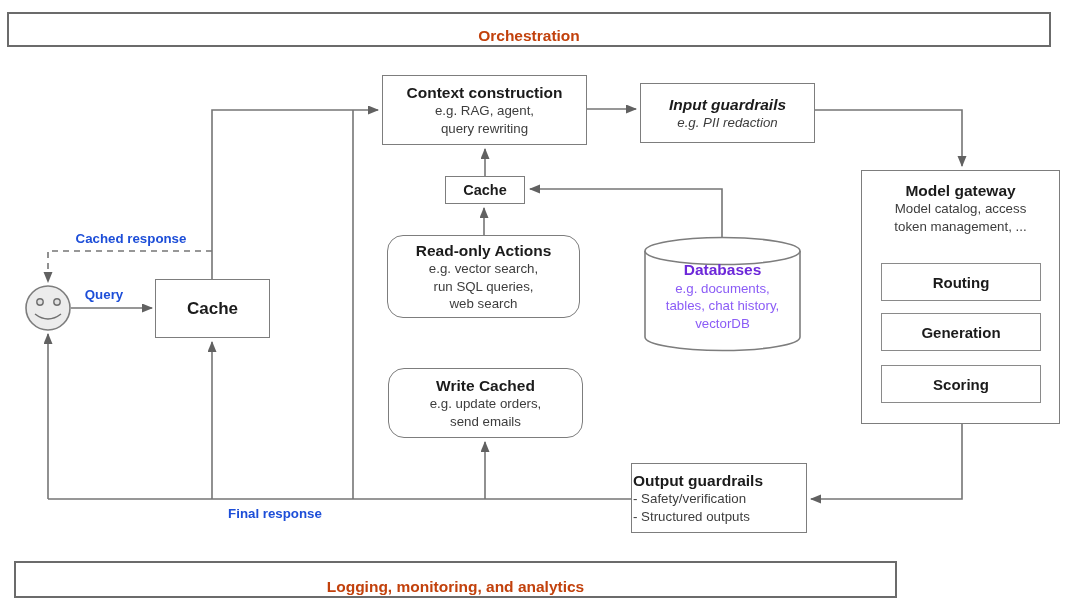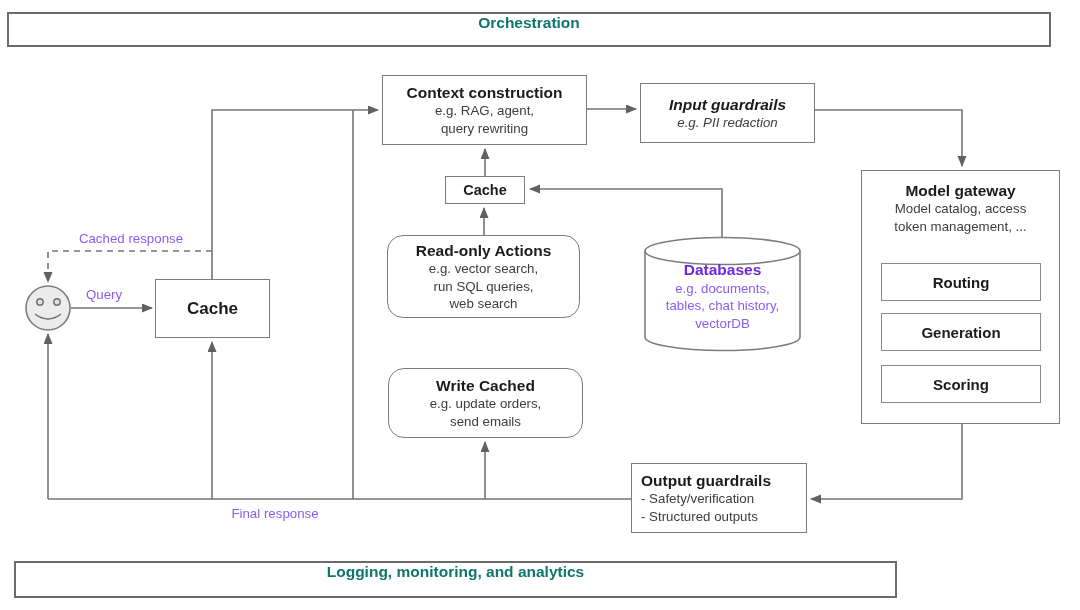--- a/index.html
+++ b/index.html
@@ -3,43 +3,43 @@
 <meta charset="utf-8">
 <style>
   html,body{margin:0;padding:0;background:#fff;}
   .canvas{
     position:relative;width:1080px;height:610px;background:#ffffff;
     font-family:"Liberation Sans","DejaVu Sans",sans-serif;
     color:#222;overflow:hidden;
   }
   .bar{
     position:absolute;border:2px solid #6b6b6b;background:#fff;
-    display:flex;align-items:flex-start;justify-content:center;
-    font-weight:700;font-size:15.5px;color:#0f766e;box-sizing:border-box;
+    display:flex;align-items:flex-end;justify-content:center;
+    font-weight:700;font-size:15.5px;color:#c2410c;box-sizing:border-box;
   }
   .node{
     position:absolute;border:1.6px solid #7d7d7d;background:#fff;
     box-sizing:border-box;display:flex;flex-direction:column;
     align-items:center;justify-content:center;text-align:center;
   }
   .node .title{font-weight:700;font-size:15.5px;color:#1b1b1b;line-height:1.25;}
   .node .line{font-size:13.3px;color:#3d3d3d;line-height:1.3;}
   .rounded{border-radius:16px;}
   .cache-big .title{font-size:17px;}
   .cache-small .title{font-size:14.5px;}
   .gateway{justify-content:flex-start;padding-top:10px;}
   .gw-child{
     position:absolute;left:19px;width:160px;height:38px;
     border:1.4px solid #8a8a8a;background:#fff;display:flex;
     align-items:center;justify-content:center;font-weight:700;
     font-size:15px;color:#1b1b1b;box-sizing:border-box;
   }
-  .leftalign{align-items:flex-start;text-align:left;padding-left:9px;padding-right:4px;}
+  .leftalign{align-items:flex-start;text-align:left;padding-left:1px;padding-right:4px;}
   .edge-label{
-    position:absolute;font-size:13.3px;color:#8b5cf6;text-align:center;
+    position:absolute;font-size:13.3px;color:#1d4ed8;text-align:center;font-weight:bold;
   }
   .dbtext{
     position:absolute;display:flex;flex-direction:column;align-items:center;
     text-align:center;
   }
   .dbtext .title{font-weight:700;font-size:15.5px;color:#6d28d9;line-height:1.3;}
   .dbtext .line{font-size:13.3px;color:#8b5cf6;line-height:1.3;}
   svg.layer{position:absolute;left:0;top:0;z-index:0;}
   .node,.bar,.edge-label,.dbtext{z-index:2;}
 </style>

